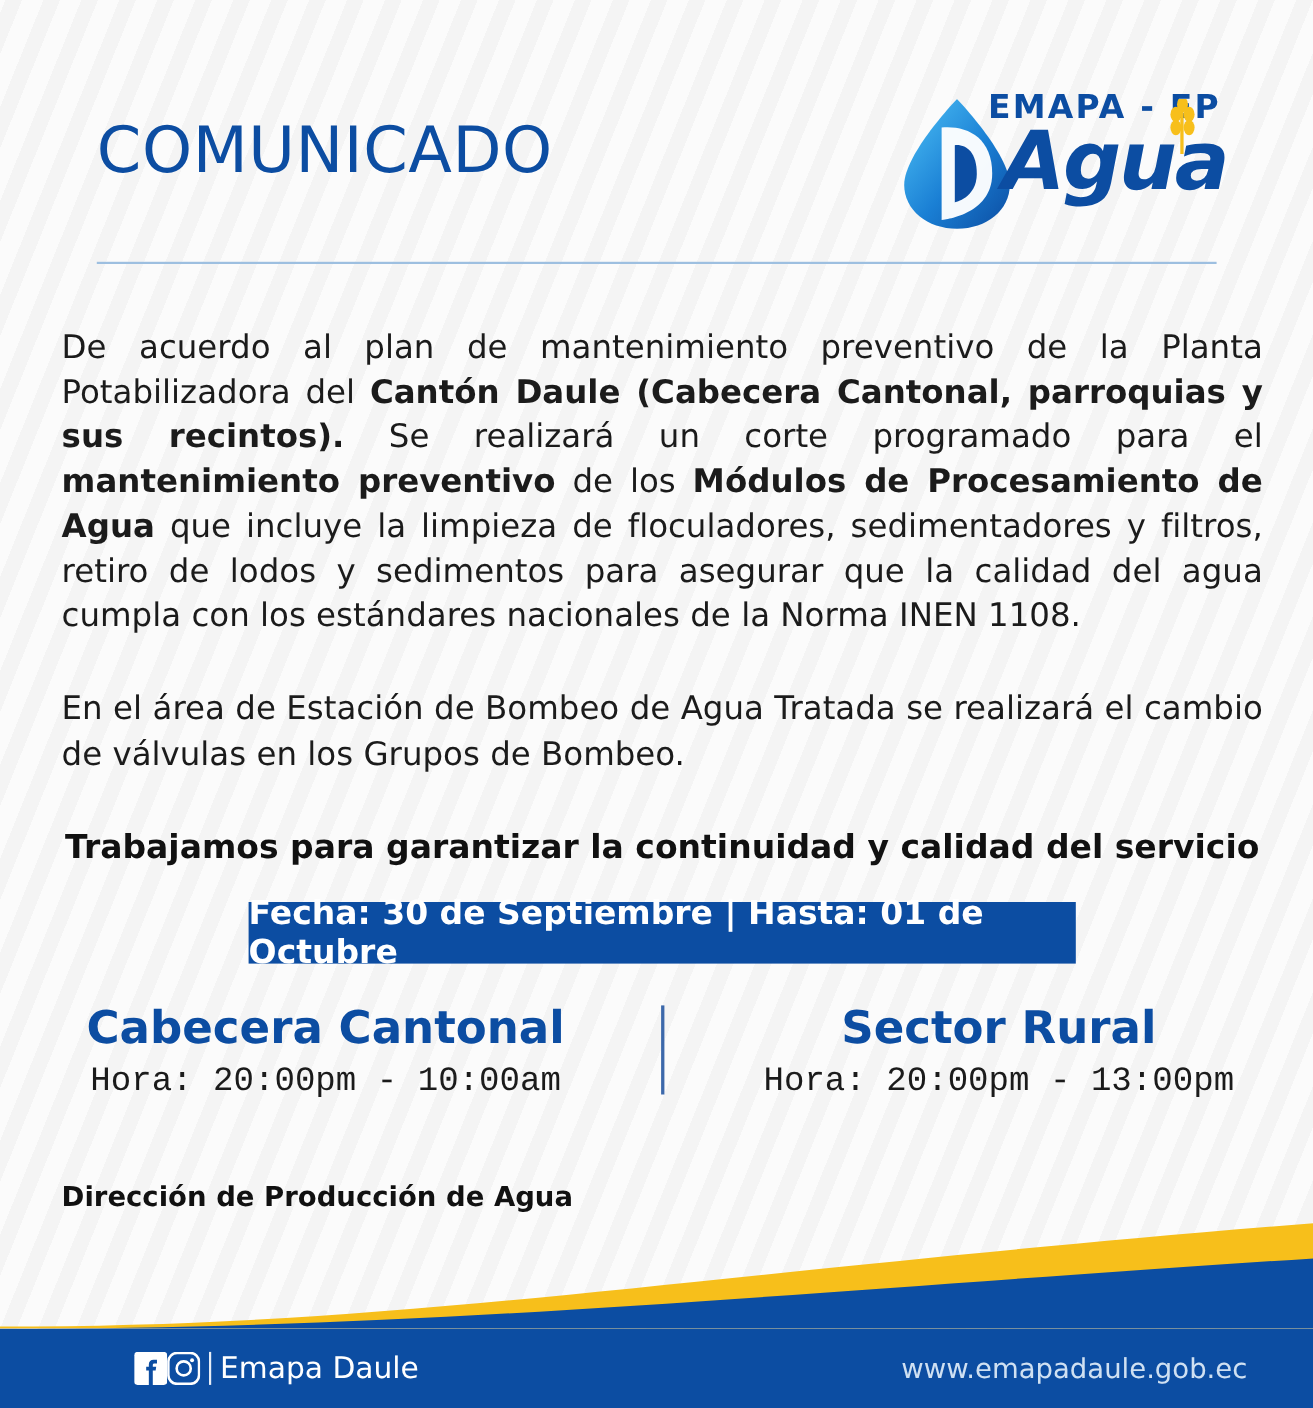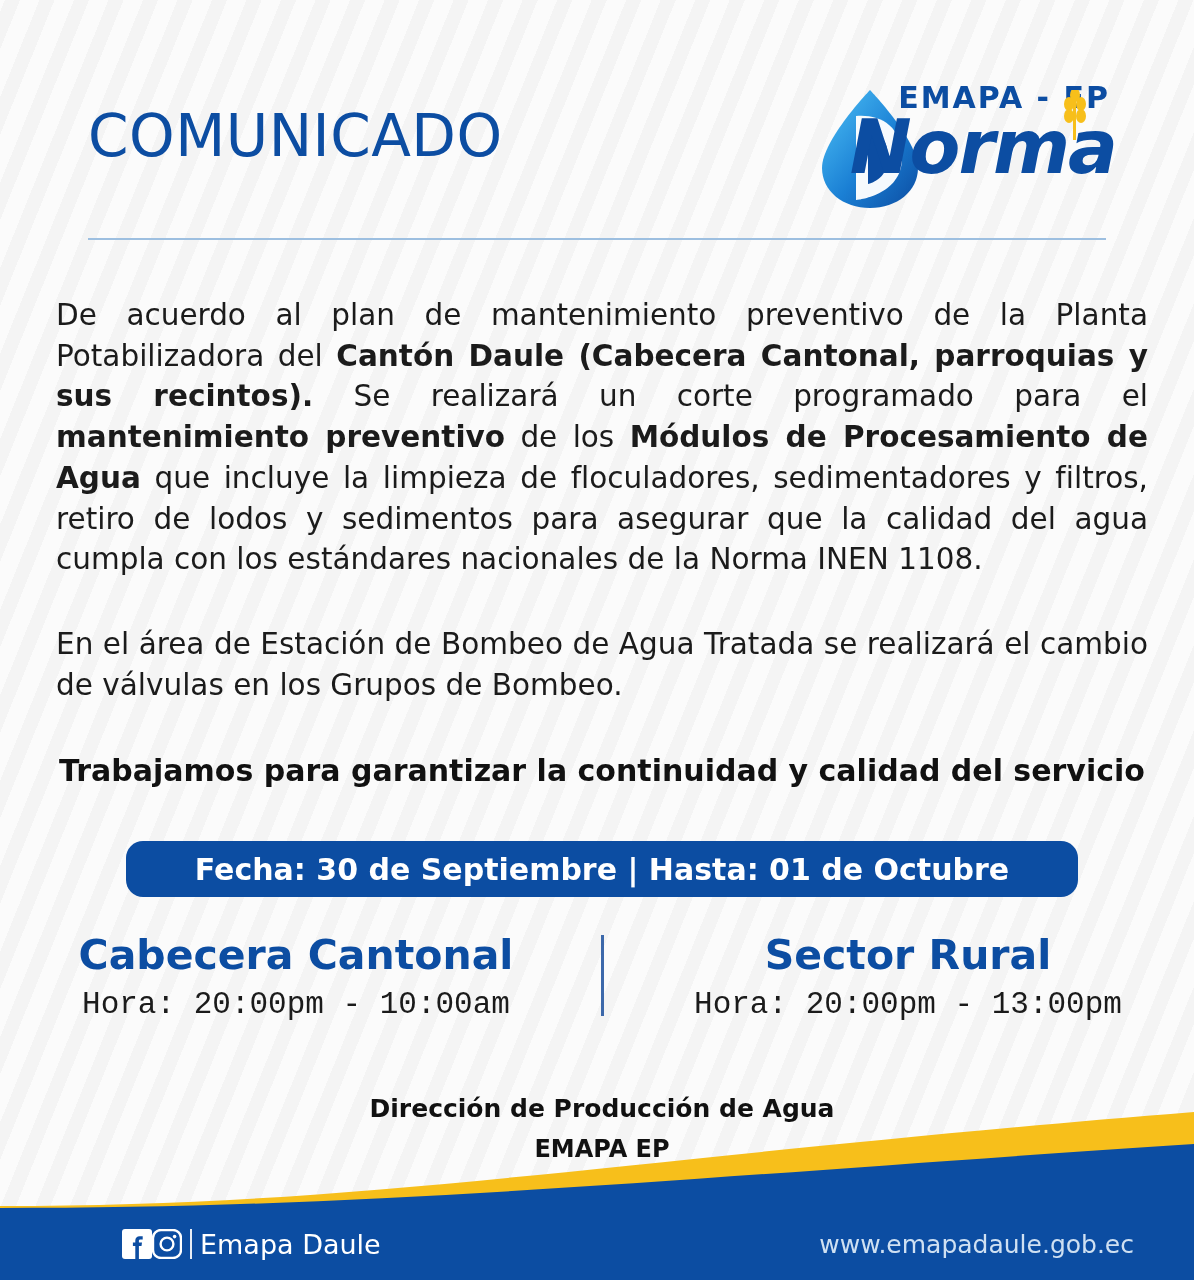--- a/index.html
+++ b/index.html
@@ -116,28 +116,27 @@
     margin-top: 48px;
     text-align: center;
     font-size: 30px;
     font-weight: 700;
     color: #111;
     font-family: "DejaVu Sans", sans-serif;
   }
 
   
   .date-banner {
-    margin: 53px auto 0 auto;
-    width: 952px;
+    margin: 32px auto 0 auto;
+    width: 752px;
     height: 56px;
     background: #0c4da2;
     display: flex;
     align-items: center;
     justify-content: center;
-    border-radius: 17px;
   }
   .date-banner span {
     color: #ffffff;
     font-size: 30px;
     font-weight: 700;
     font-family: "DejaVu Sans", sans-serif;
   }
 
   
   .cols {
@@ -168,21 +167,20 @@
   .col-hour {
     margin-top: 8px;
     font-size: 31px;
     color: #1b1b1b;
     font-family: Liberation Mono, monospace;
   }
 
   
   .sign {
     margin-top: 72px;
-    text-align: center;
   }
   .sign-line1 {
     font-size: 25px;
     font-weight: 700;
     color: #111;
     font-family: "DejaVu Sans", sans-serif;
   }
   .sign-line2 {
     margin-top: 12px;
     font-size: 24px;
@@ -254,21 +252,21 @@
             <stop offset="55%" stop-color="#1a7fd4"></stop>
             <stop offset="100%" stop-color="#0c4da2"></stop>
           </linearGradient>
         </defs>
         <path d="M54 2 C54 2 6 52 6 80 C6 103 27 120 54 120 C81 120 102 103 102 80 C102 52 54 2 54 2 Z" fill="url(#dropGrad)"></path>
         <path d="M40 28 L40 112 C40 112 86 108 86 70 C86 36 62 26 40 28 Z" fill="#ffffff" opacity="0.96"></path>
         <path d="M52 44 L52 96 C52 96 72 92 72 70 C72 50 62 43 52 44 Z" fill="#0c4da2"></path>
       </svg>
 
       <div class="logo-brand">EMAPA - EP</div>
-      <div class="logo-word">Norma</div>
+      <div class="logo-word">Agua</div>
 
       <svg class="wheat" viewBox="0 0 26 52">
         <rect x="11" y="10" width="3" height="40" fill="#f7bf1b"></rect>
         <ellipse cx="7" cy="14" rx="5" ry="7" fill="#f7bf1b"></ellipse>
         <ellipse cx="19" cy="14" rx="5" ry="7" fill="#f7bf1b"></ellipse>
         <ellipse cx="7" cy="26" rx="5" ry="7" fill="#f7bf1b"></ellipse>
         <ellipse cx="19" cy="26" rx="5" ry="7" fill="#f7bf1b"></ellipse>
         <ellipse cx="13" cy="5" rx="5" ry="7" fill="#f7bf1b"></ellipse>
       </svg>
     </div>
@@ -293,21 +291,20 @@
       </div>
       <div class="col-sep"></div>
       <div class="col">
         <div class="col-title">Sector Rural</div>
         <div class="col-hour">Hora: 20:00pm - 13:00pm</div>
       </div>
     </div>
 
     <div class="sign">
       <div class="sign-line1">Dirección de Producción de Agua</div>
-      <div class="sign-line2">EMAPA EP</div>
     </div>
   </div>
 
   <div class="swoosh">
     <svg width="1194" height="110" viewBox="0 0 1194 110" preserveAspectRatio="none">
       <path d="M0,108 C380,108 620,60 1194,14 L1194,110 L0,110 Z" fill="#f7bf1b"></path>
       <path d="M0,110 C400,110 700,78 1194,46 L1194,110 L0,110 Z" fill="#0c4da2"></path>
     </svg>
   </div>
 

